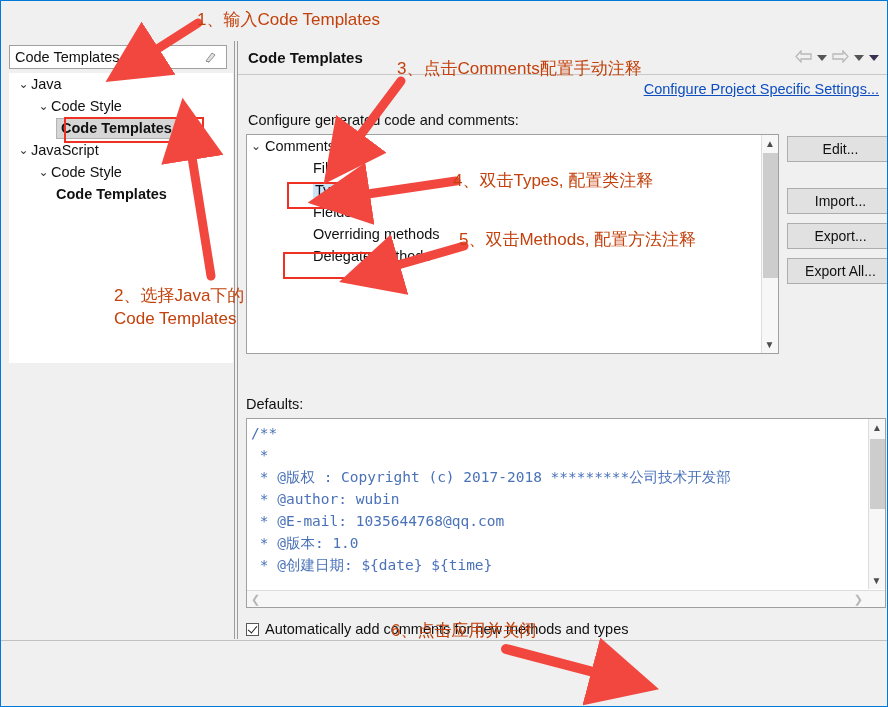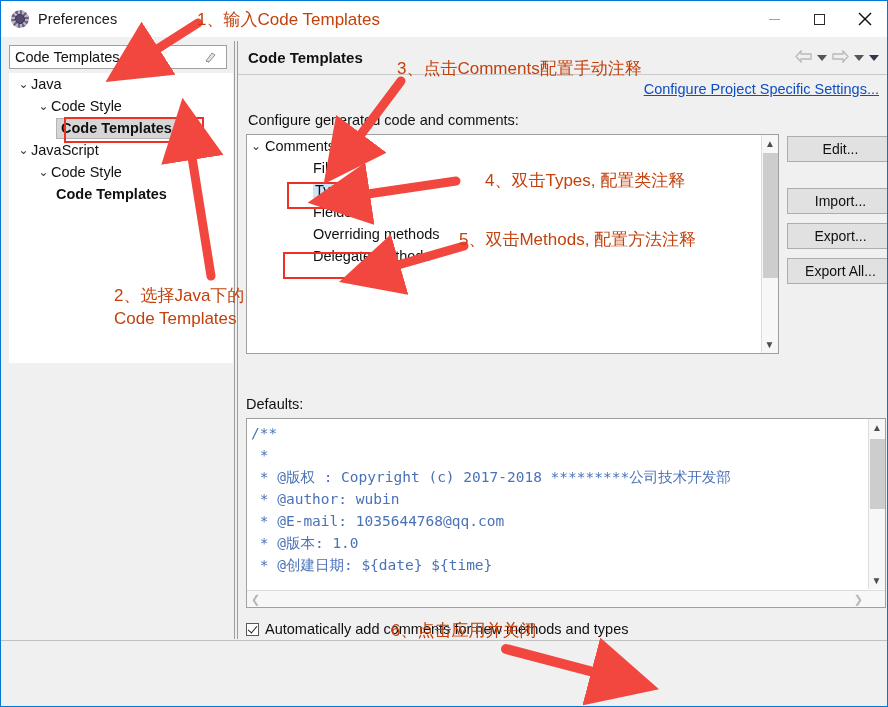--- a/index.html
+++ b/index.html
@@ -421,41 +421,20 @@
     left: 0; top: 0;
     width: 888px; height: 707px;
     pointer-events: none;
   }
 </style>
 </head>
 <body>
 
 <div id="app">
 
-  <div class="titlebar">
-    <div class="title-icon">
-      <div class="gear-outer"></div>
-      <div class="gear-inner"></div>
-    </div>
-    <div class="title-text">Preferences</div>
-    <div class="win-buttons">
-      <div class="win-btn min">
-          <div class="bar"></div>
-        </div>
-      <div class="win-btn max">
-          <div class="sq"></div>
-        </div>
-      <div class="win-btn close">
-        <svg width="14" height="14" viewBox="0 0 14 14">
-            <line x1="1" y1="1" x2="13" y2="13" stroke="#111" stroke-width="1.4"></line>
-            <line x1="13" y1="1" x2="1" y2="13" stroke="#111" stroke-width="1.4"></line>
-          </svg>
-      </div>
-    </div>
-  </div>
 
   <div class="filter-wrap">
     <input class="filter-input" type="text" value="Code Templates" style="">
     <div class="clear-icon">
       <svg width="13" height="13" viewBox="0 0 13 13">
           <path d="M2 10 L8 2 L11 4 L5 11 Z" fill="#e3e3e3" stroke="#8f8f8f" stroke-width="1"></path>
           <path d="M2 10 L5 11" stroke="#8f8f8f" stroke-width="1"></path>
         </svg>
     </div>
   </div>
@@ -604,17 +583,17 @@
 
     <path d="M463,245 L390,266" stroke="#f2473f" stroke-width="9" fill="none" marker-end="url(#ah)" stroke-linecap="round"></path>
 
     <path d="M505,648 L600,673" stroke="#f2473f" stroke-width="10" fill="none" marker-end="url(#ah)" stroke-linecap="round"></path>
   </svg>
 
   <div class="anno" style="left:196px; top:7px;">1、输入Code Templates</div>
   <div class="anno" style="left:113px; top:283px;">2、选择Java下的</div>
   <div class="anno" style="left:113px; top:308px;">Code Templates</div>
   <div class="anno" style="left:396px; top:56px;">3、点击Comments配置手动注释</div>
-  <div class="anno" style="left:484px; top:168px;">4、双击Types, 配置类注释</div>
+  <div class="anno" style="left:452px; top:168px;">4、双击Types, 配置类注释</div>
   <div class="anno" style="left:458px; top:227px;">5、双击Methods, 配置方法注释</div>
   <div class="anno" style="left:390px; top:618px;">6、点击应用并关闭</div>
 
 </div>
 
 </body></html>

